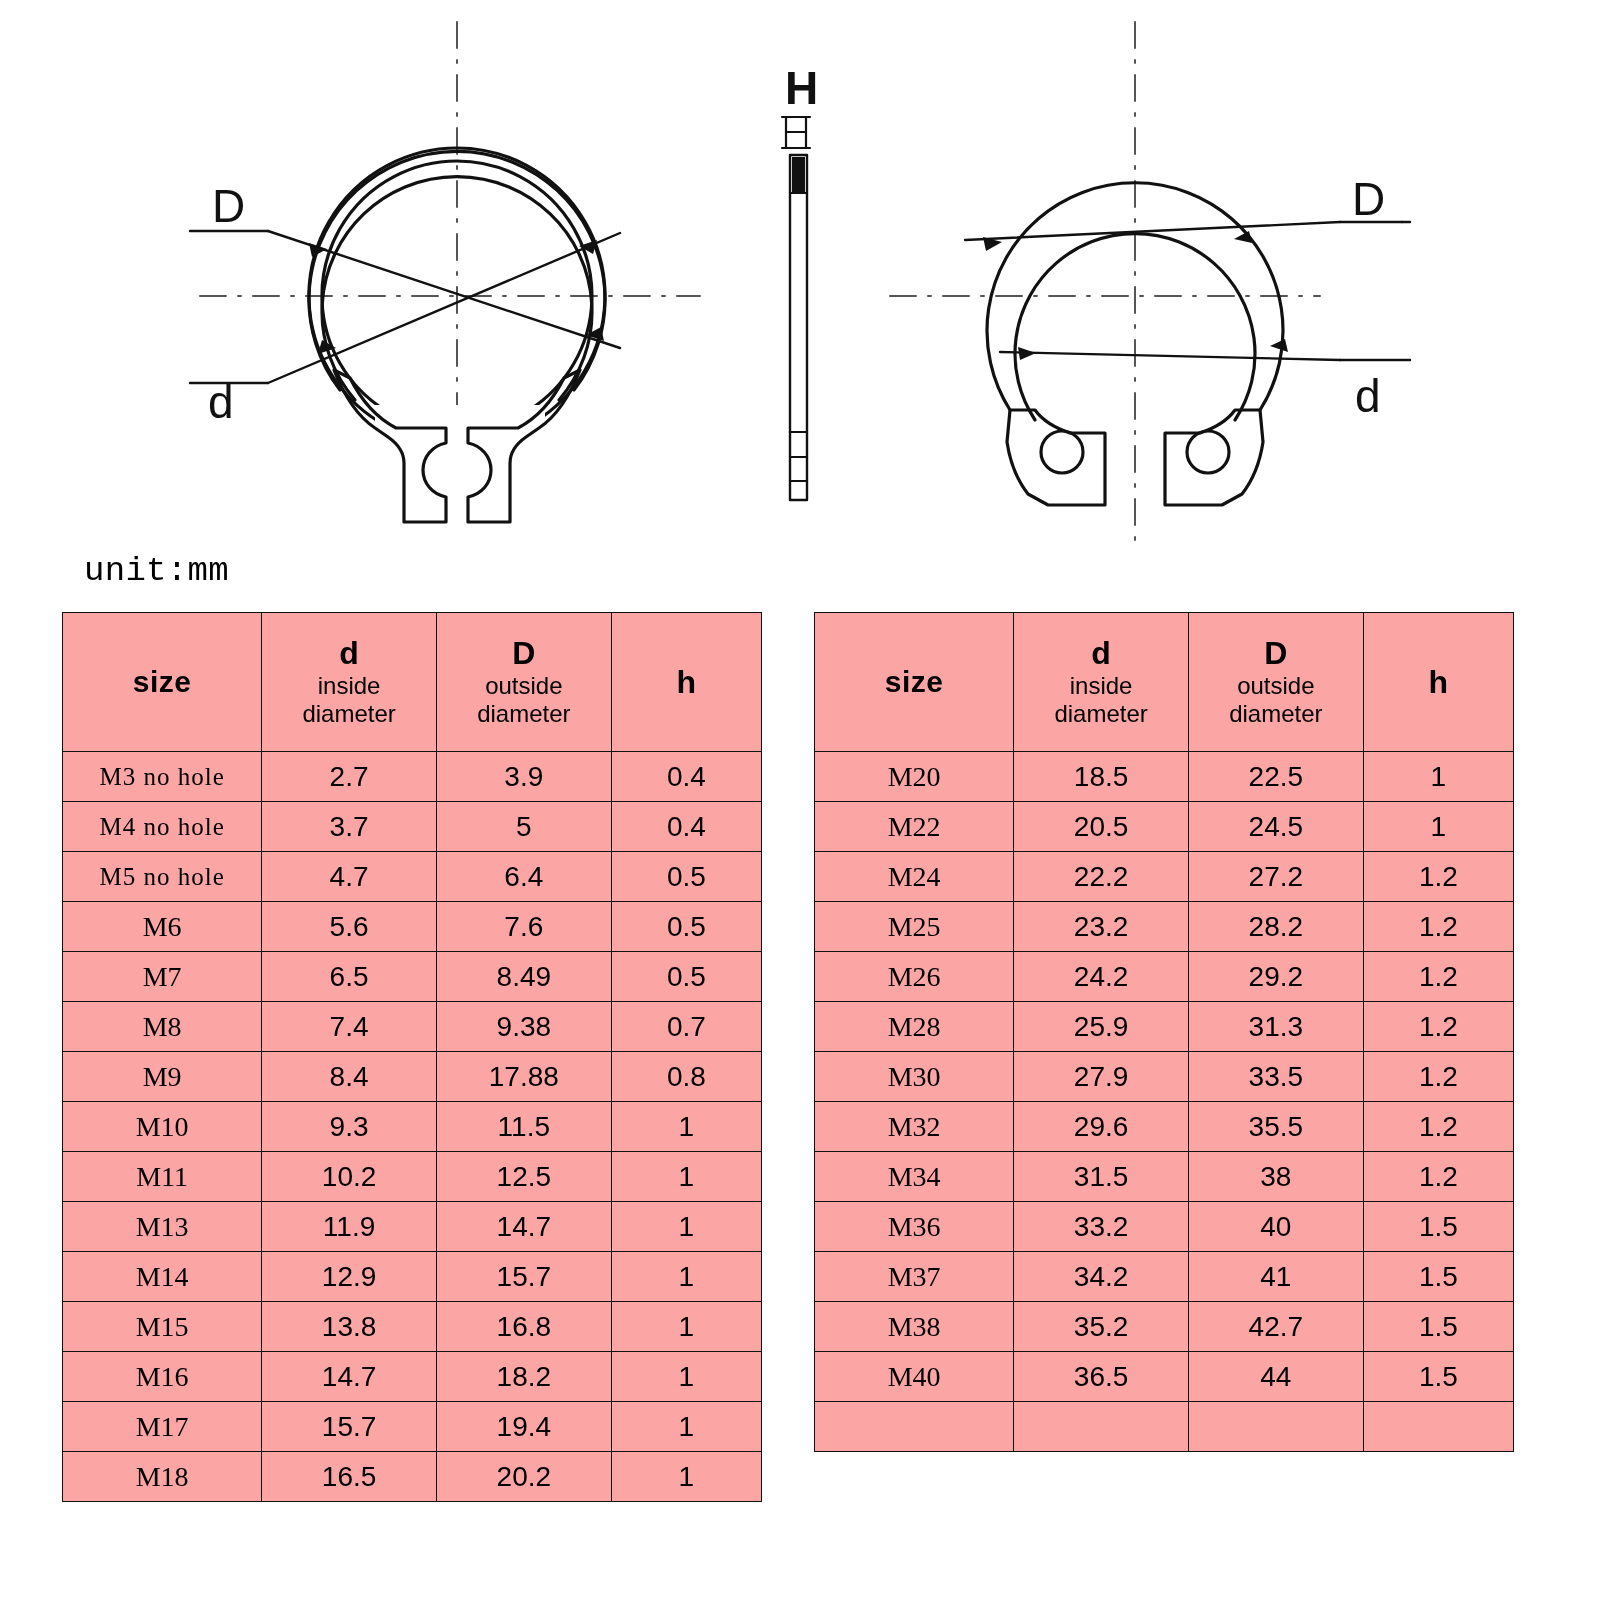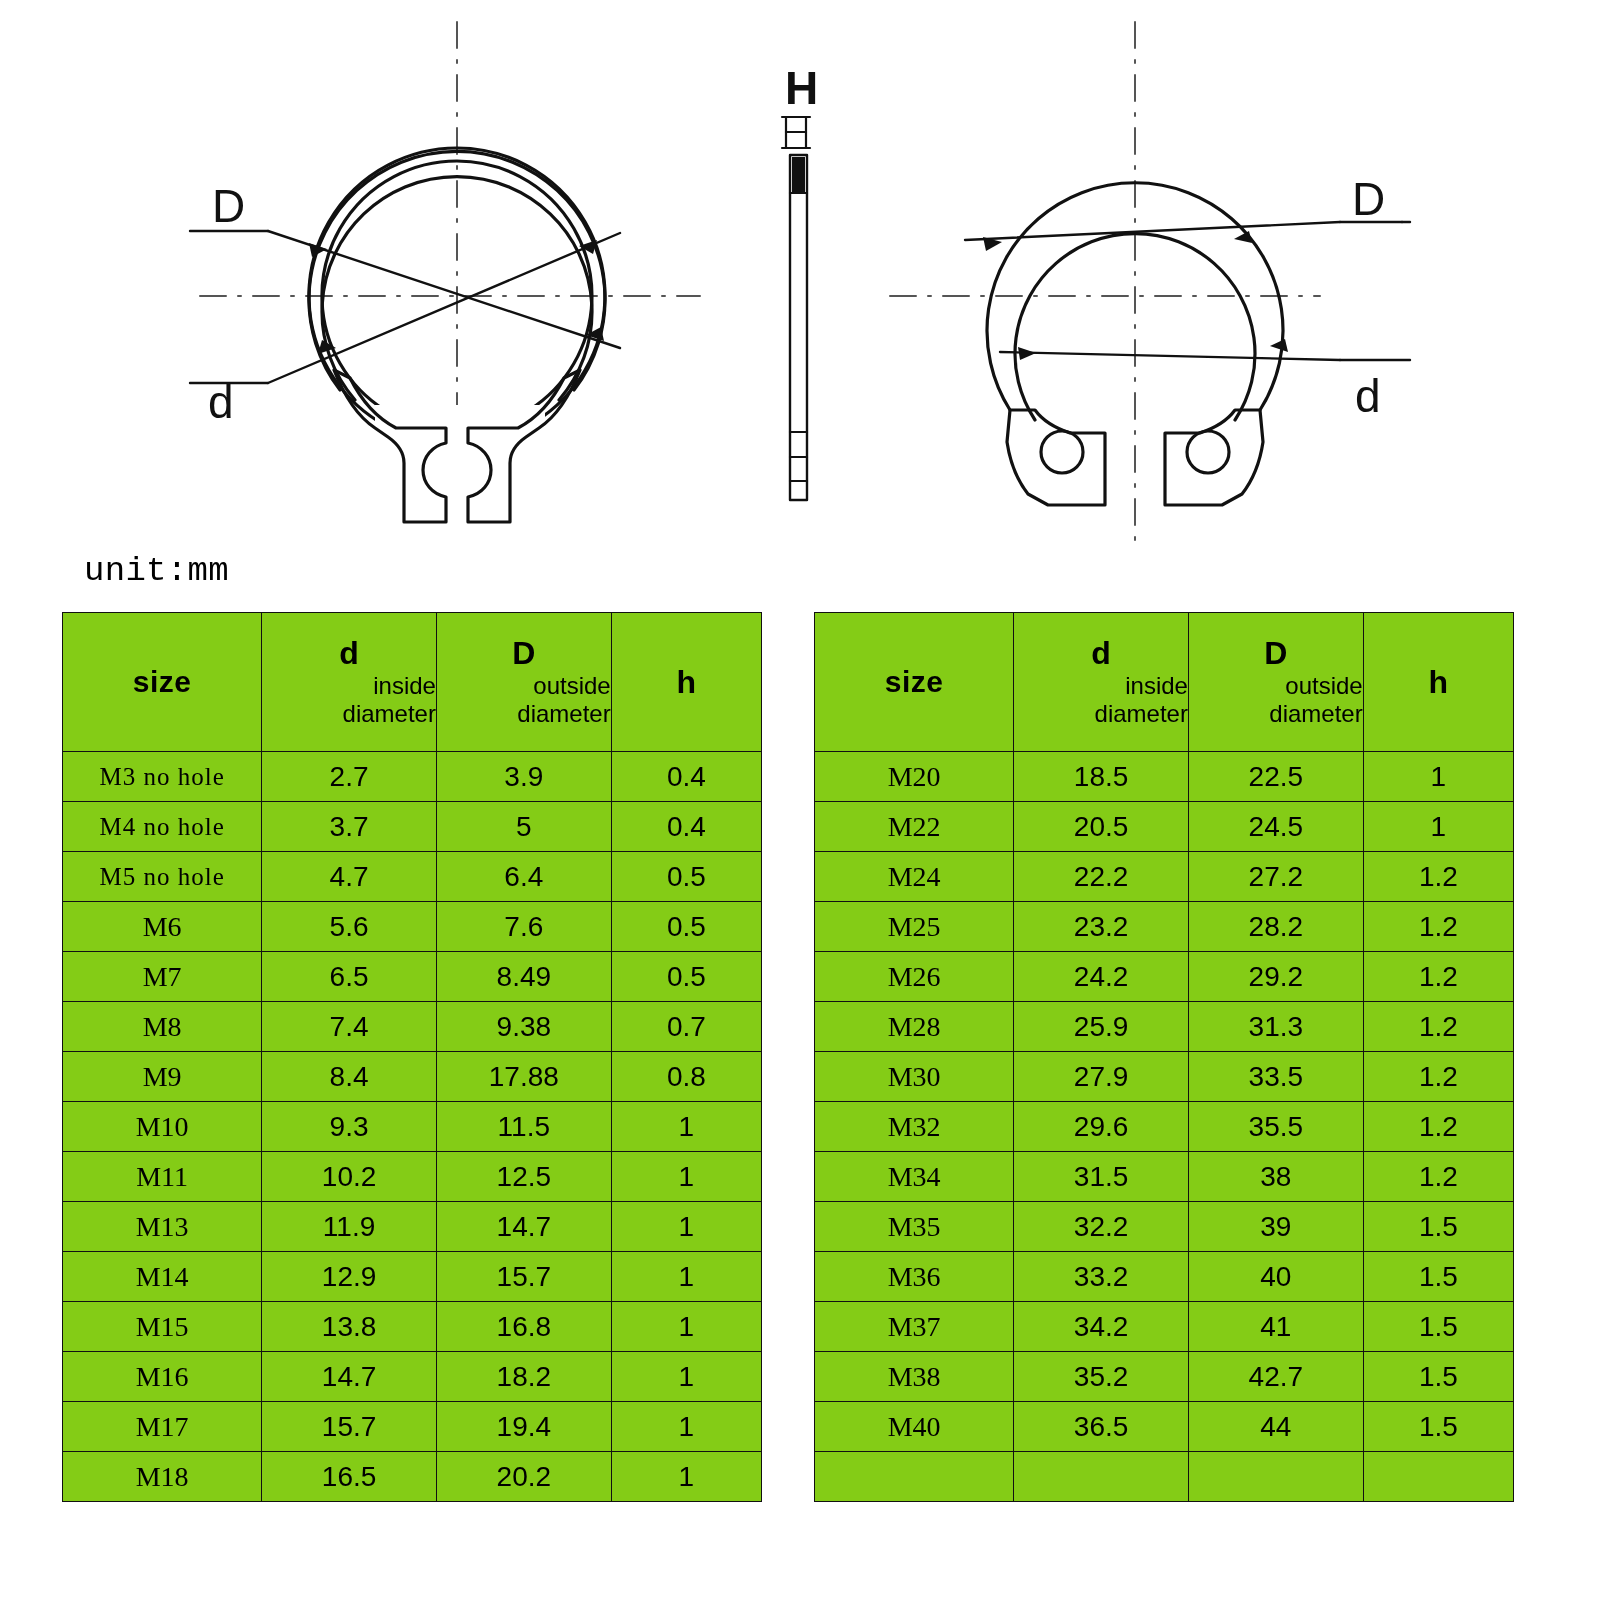--- a/index.html
+++ b/index.html
@@ -13,36 +13,36 @@
   
   #unit-label{position:absolute;left:84px;top:552px;font-size:34px;
               font-family:Liberation Mono, monospace;letter-spacing:.3px;}
 
   
   .tbl-wrap{position:absolute;top:612px;}
   #left-table-wrap{left:62px;width:700px;}
   #right-table-wrap{left:814px;width:700px;}
 
   table.spec{border-collapse:collapse;width:100%;table-layout:fixed;
-             background:#84cc16;}
+             background:#fca5a5;}
   table.spec col.c-size{width:28.5%;}
   table.spec col.c-d{width:25%;}
   table.spec col.c-D{width:25%;}
   table.spec col.c-h{width:21.5%;}
 
   table.spec th, table.spec td{
       border:1.6px solid #111;
       text-align:center;vertical-align:middle;
       padding:0;
   }
   table.spec thead th{height:138px;}
 
   .hd-size{font-weight:bold;font-size:30px;letter-spacing:.5px;}
   .hd-sym{font-weight:bold;font-size:32px;display:block;line-height:1.12;}
-  .hd-sub{font-weight:normal;font-size:24px;display:block;line-height:1.18;text-align:right;}
+  .hd-sub{font-weight:normal;font-size:24px;display:block;line-height:1.18;}
   .hd-h{font-weight:bold;font-size:32px;}
 
   table.spec tbody td{height:49px;font-size:28px;}
   td.size-cell{font-family:"Liberation Serif", serif;font-size:27px;}
   td.size-cell.nohole{letter-spacing:1px;font-size:25px;font-family:Liberation Serif, serif;}
   td.num{font-family:"Liberation Sans", sans-serif;font-size:28px;}
   tr.empty-row td{height:49px;}
 </style>
 </head>
 <body>
@@ -403,26 +403,20 @@
           <td class="num">35.5</td>
           <td class="num">1.2</td>
         </tr>
         <tr>
           <td class="size-cell">M34</td>
           <td class="num">31.5</td>
           <td class="num">38</td>
           <td class="num">1.2</td>
         </tr>
         <tr>
-          <td class="size-cell">M35</td>
-          <td class="num">32.2</td>
-          <td class="num">39</td>
-          <td class="num">1.5</td>
-        </tr>
-        <tr>
           <td class="size-cell">M36</td>
           <td class="num">33.2</td>
           <td class="num">40</td>
           <td class="num">1.5</td>
         </tr>
         <tr>
           <td class="size-cell">M37</td>
           <td class="num">34.2</td>
           <td class="num">41</td>
           <td class="num">1.5</td>

